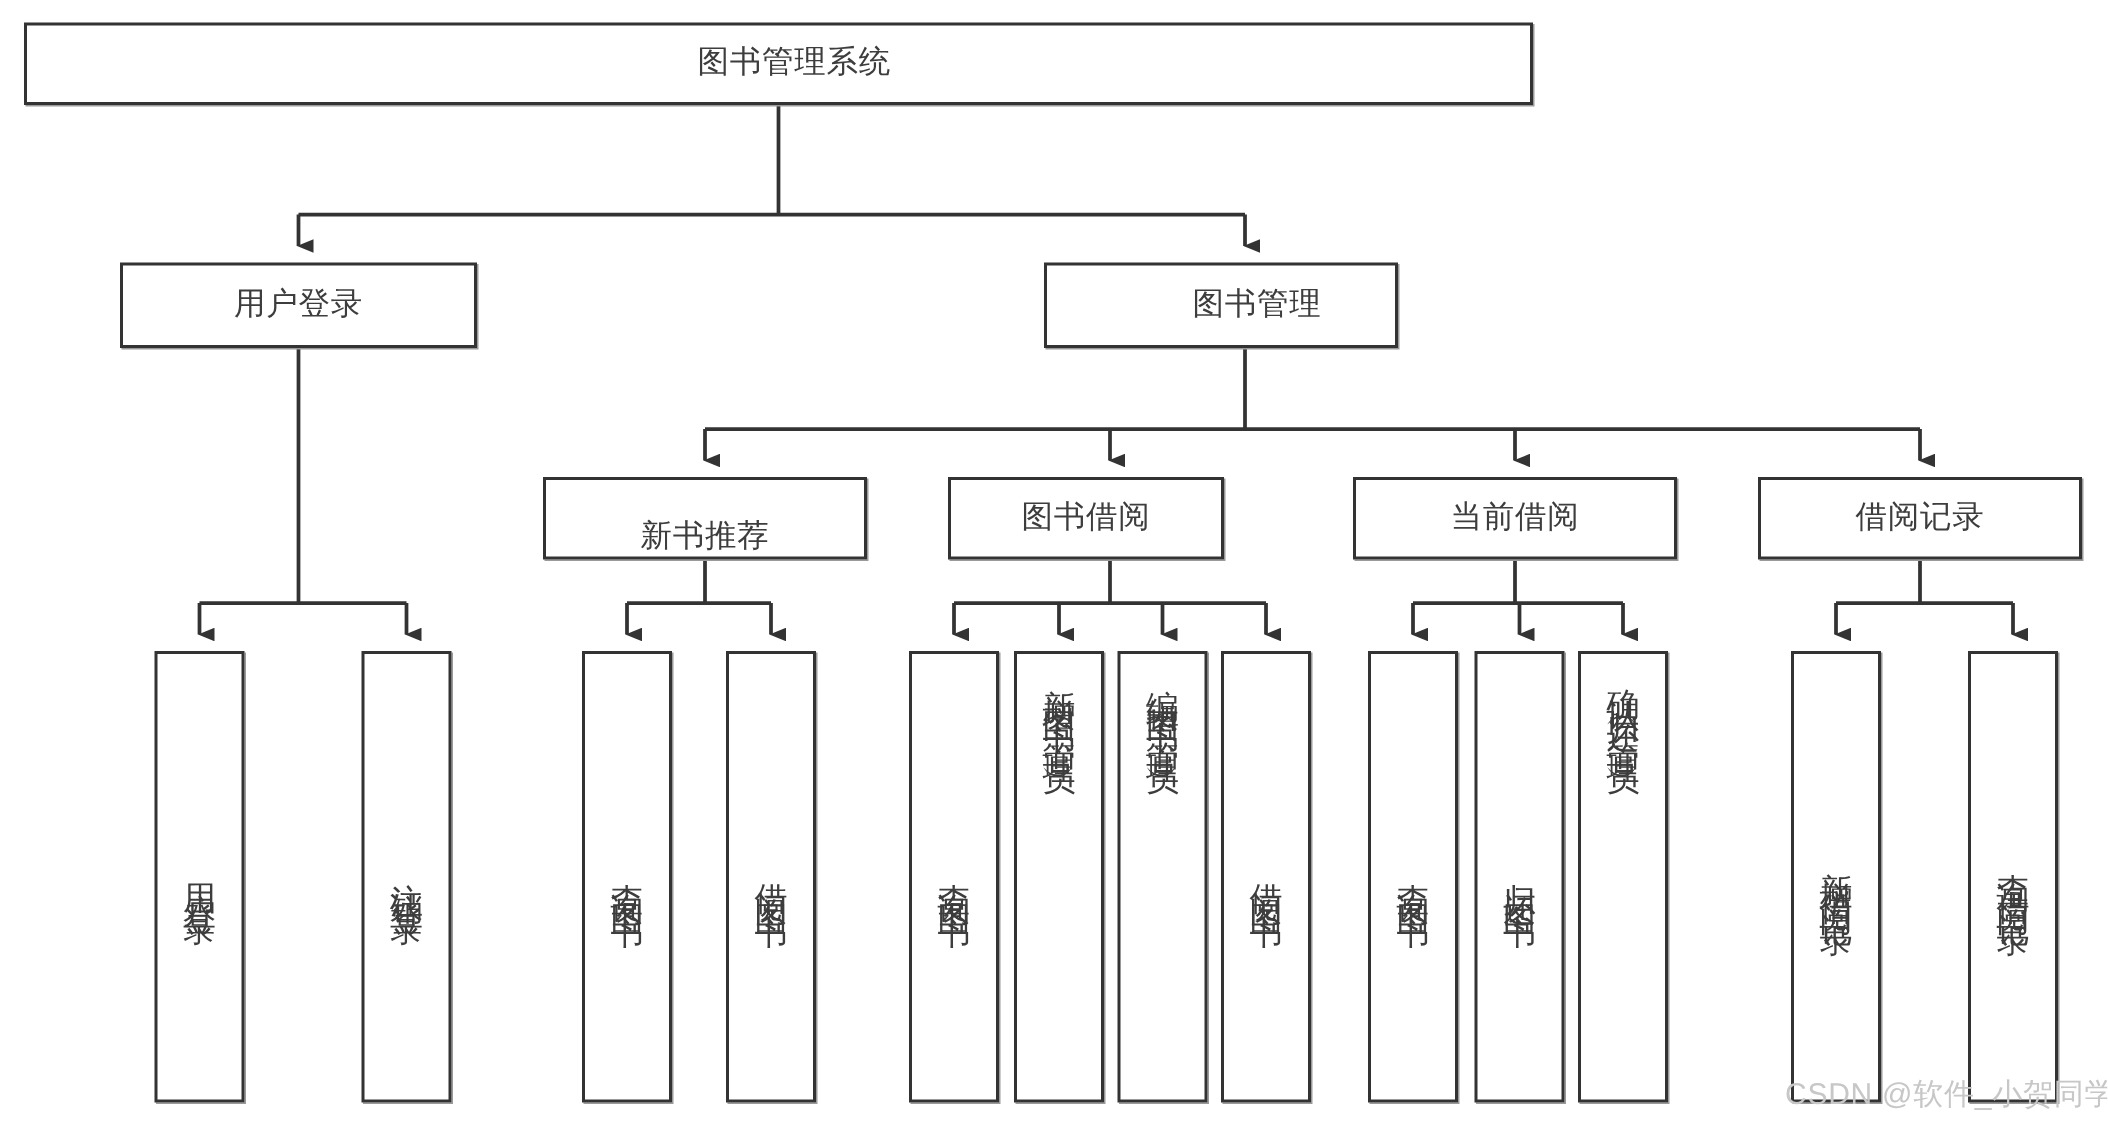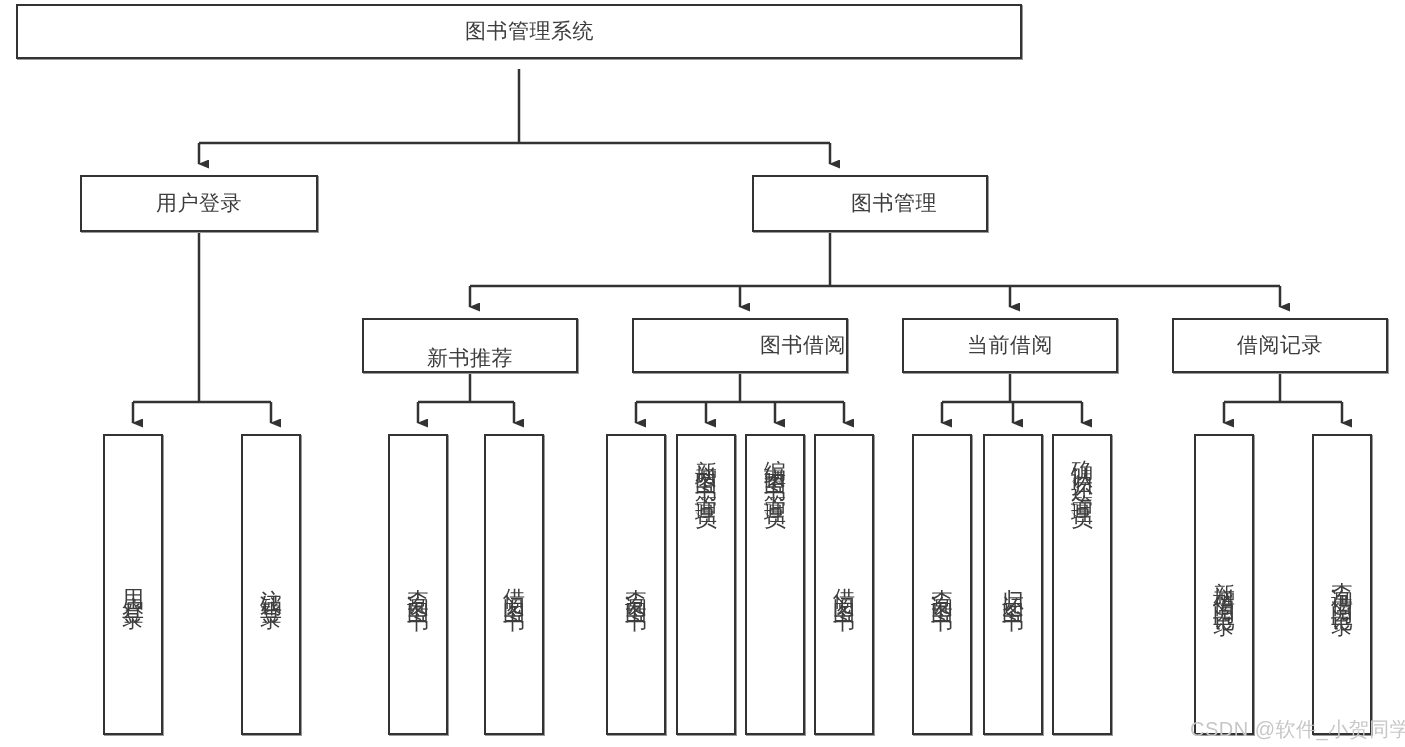--- a/index.html
+++ b/index.html
@@ -116,35 +116,35 @@
         <path d="M 942 402 L 942 423" marker-end="url(#arrowhead)"></path>
         <path d="M 1013 402 L 1013 423" marker-end="url(#arrowhead)"></path>
         <path d="M 1082 402 L 1082 423" marker-end="url(#arrowhead)"></path>
         <path d="M 1280 373 L 1280 402"></path>
         <path d="M 1224 402 L 1342 402"></path>
         <path d="M 1224 402 L 1224 423" marker-end="url(#arrowhead)"></path>
         <path d="M 1342 402 L 1342 423" marker-end="url(#arrowhead)"></path>
       </g>
   </svg>
 
-  <div class="node horiz" style="left: 16px; top: 4px; width: 1006px; height: 55px; padding-left: 21px;">
+  <div class="node horiz" style="left: 16px; top: 15px; width: 1006px; height: 55px; padding-left: 21px;">
     <span class="node-label">图书管理系统</span>
   </div>
 
   <div class="node horiz" style="left: 80px; top: 175px; width: 238px; height: 57px;">
     <span class="node-label">用户登录</span>
   </div>
-  <div class="node horiz" style="left: 752px; top: 175px; width: 236px; height: 57px; padding-left: 48px;">
+  <div class="node horiz" style="left: 696px; top: 175px; width: 236px; height: 57px; padding-left: 48px;">
     <span class="node-label">图书管理</span>
   </div>
 
   <div class="node horiz" style="left: 362px; top: 318px; width: 216px; height: 55px; align-items: flex-end;">
     <span class="node-label">新书推荐</span>
   </div>
-  <div class="node horiz" style="left: 632px; top: 318px; width: 216px; height: 55px; justify-content: flex-end;">
+  <div class="node horiz" style="left: 632px; top: 318px; width: 184px; height: 55px;">
     <span class="node-label">图书借阅</span>
   </div>
   <div class="node horiz" style="left: 1172px; top: 318px; width: 216px; height: 55px;">
     <span class="node-label">借阅记录</span>
   </div>
   <div class="node horiz" style="left: 902px; top: 318px; width: 216px; height: 55px;">
     <span class="node-label">当前借阅</span>
   </div>
 
   <div class="node vert centered" style="left: 103px; top: 434px; width: 60px; height: 301px;">

